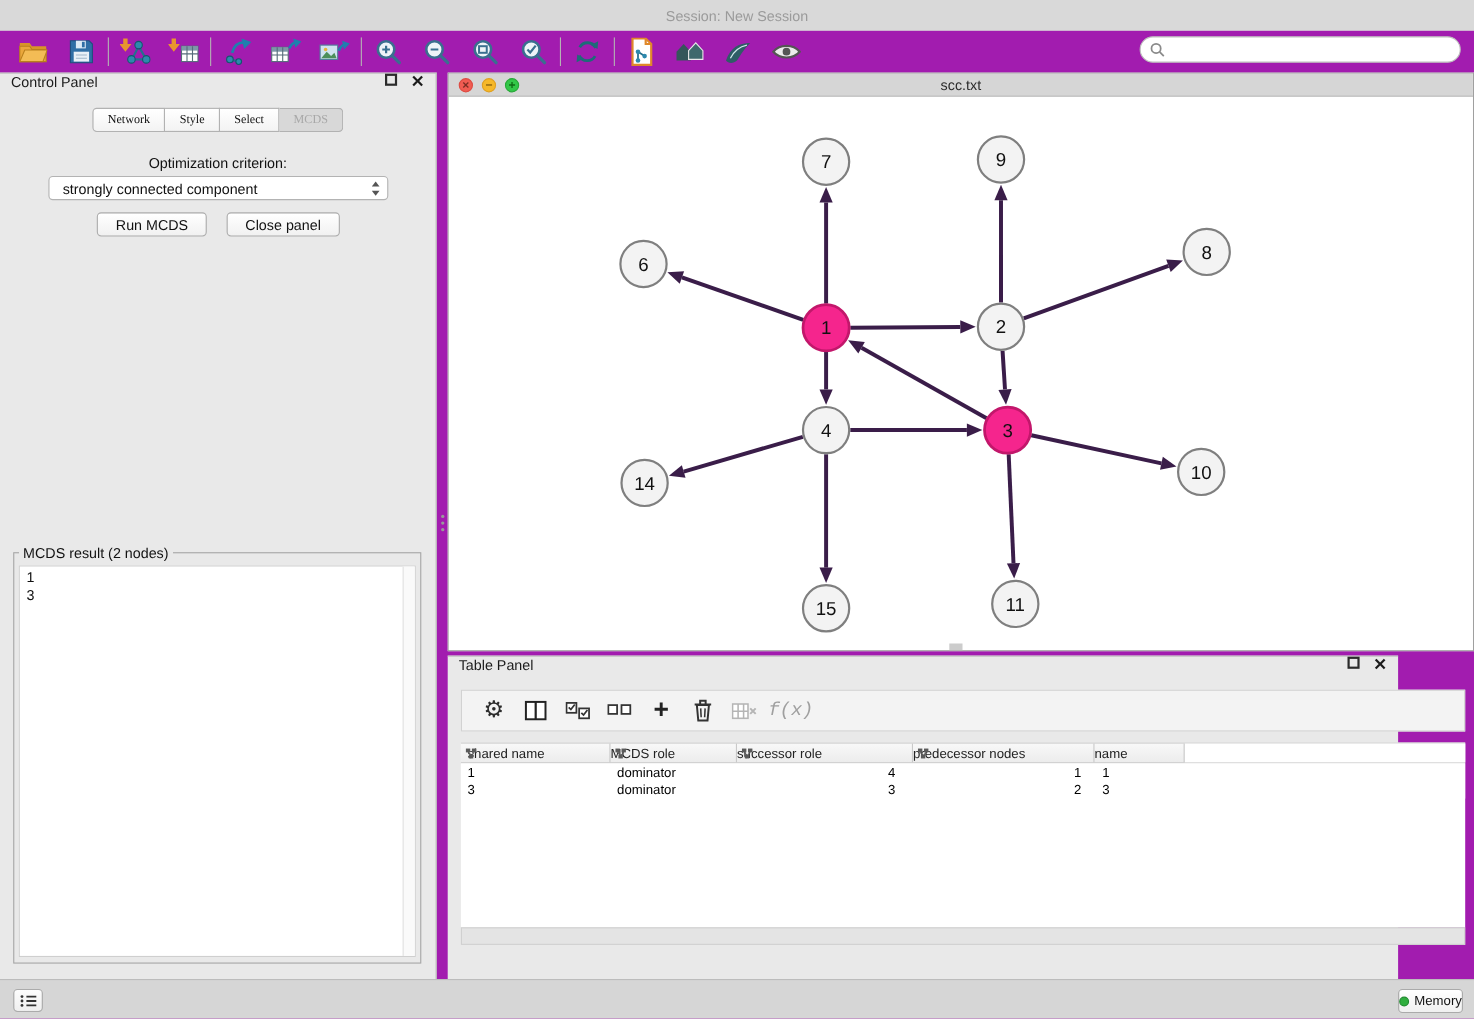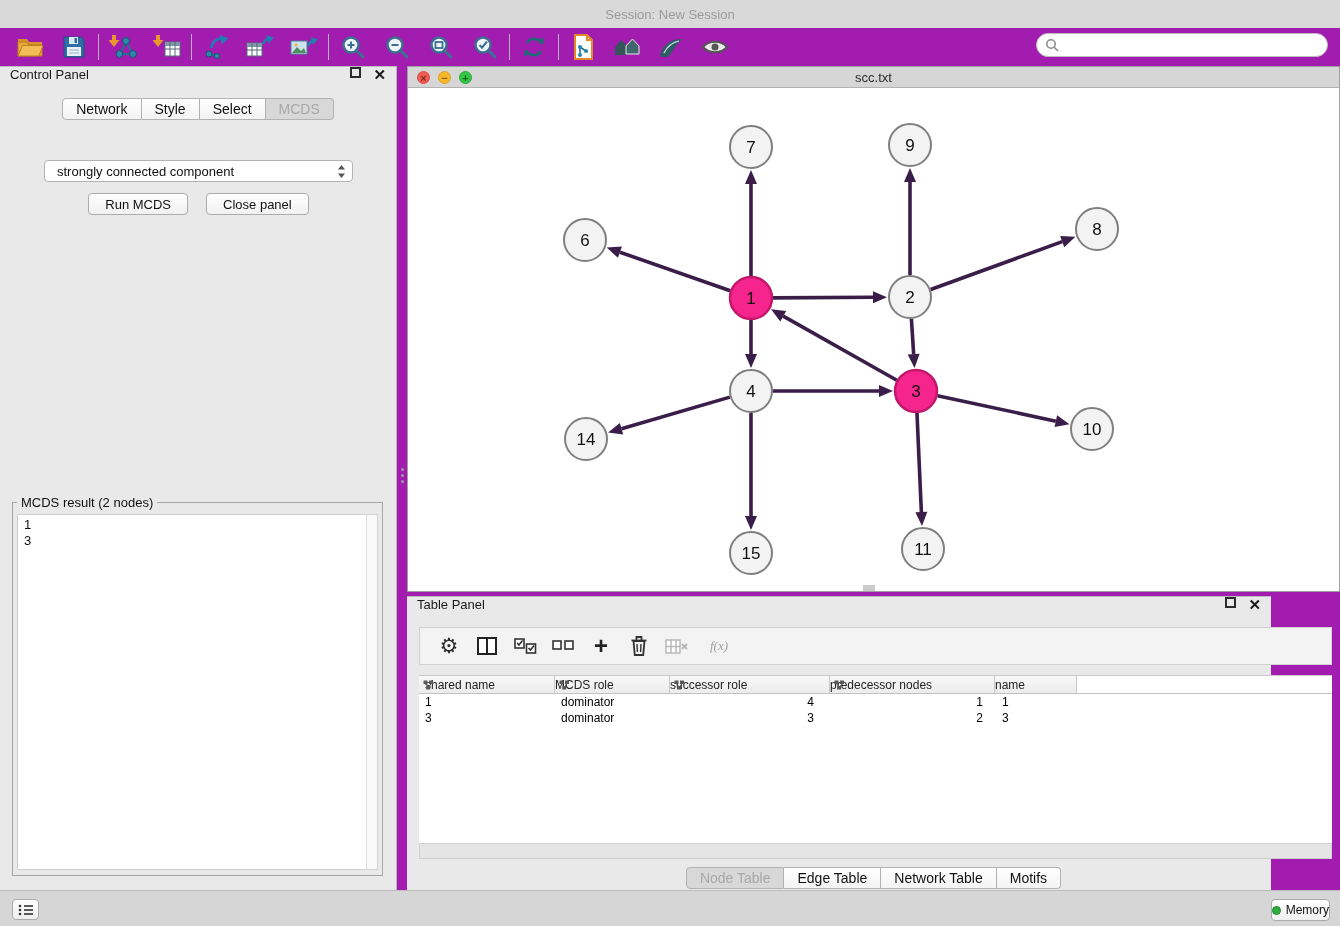--- a/index.html
+++ b/index.html
@@ -19,21 +19,21 @@
   .search-box input { border:none; outline:none; flex:1; height:20px; font-size:13px; background:transparent; font-family:"Liberation Sans",sans-serif; }
 
   
   .control-panel { position:absolute; left:0; top:66px; width:397px; height:824px; background:#e9e9e9; border-top:1px solid #bdbdbd; border-right:1px solid #b7b7b7; }
   .panel-head { height:27px; display:flex; align-items:flex-start; padding:0 10px; }
   .panel-head .ptitle { font-size:13px; color:#1a1a1a; }
   .panel-head .spacer { flex:1; }
   .float-btn { width:11px; height:11px; border:2px solid #2b2b2b; background:transparent; margin-right:12px; cursor:pointer; }
   .close-btn { font-size:15px; font-weight:bold; color:#1a1a1a; background:none; border:none; cursor:pointer; line-height:15px; }
   .seg-tabs { display:flex; justify-content:center; margin-top:4px; }
-  .seg { height:22px; line-height:20px; padding:0 13px; font-size:14px; background:linear-gradient(#ffffff,#f3f3f3); border:1px solid #b2b2b2; border-left:none; color:#111; cursor:pointer; }
+  .seg { height:22px; line-height:20px; padding:0 13px; font-size:11px; background:linear-gradient(#ffffff,#f3f3f3); border:1px solid #b2b2b2; border-left:none; color:#111; cursor:pointer;font-family:Liberation Serif, serif; }
   .seg:first-child { border-left:1px solid #b2b2b2; border-radius:4px 0 0 4px; }
   .seg:last-child { border-radius:0 4px 4px 0; }
   .seg.selected { background:#d8d8d8; color:#a8a8a8; }
   .opt-label { text-align:center; margin-top:21px; font-size:13px; color:#111; }
   .combo { position:absolute; left:44px; top:93px; width:309px; height:22px; background:#fff; border:1px solid #b3b3b3; border-radius:4px; display:flex; align-items:center; padding:0 6px 0 12px; cursor:pointer; }
   .combo .combo-text { flex:1; font-size:13px; color:#111; }
   .btn-row { position:absolute; left:0; top:126px; width:397px; display:flex; justify-content:center; gap:18px; }
   .std-btn { height:22px; padding:0 16px; font-size:13px; color:#111; background:linear-gradient(#ffffff,#f1f1f1); border:1px solid #adadad; border-radius:4px; cursor:pointer; font-family:"Liberation Sans",sans-serif; }
   .result-fieldset { position:absolute; left:12px; top:428px; width:371px; height:381px; border:1px solid #a6a6a6; }
   .result-fieldset legend { font-size:13px; color:#111; padding:0 4px; margin-left:4px; }
@@ -57,21 +57,21 @@
   .light.green { background:#33c748; border:1px solid #27a838; color:rgba(0,70,0,0.7); }
   .net-canvas { position:absolute; left:0; top:21px; width:931px; height:503px; background:#fff; }
   .resize-handle { position:absolute; left:455px; bottom:0px; width:12px; height:6px; background:#cccccc; }
 
   
   .table-panel { position:absolute; left:407px; top:596px; width:864px; height:294px; background:#e9e9e9; border-top:1px solid #bdbdbd; }
   .tp-toolbar { position:absolute; left:12px; top:30px; width:913px; height:38px; background:#f3f3f3; border:1px solid #d2d2d2; display:flex; align-items:center; padding-left:10px; gap:0; }
   .tp-btn { width:38px; height:30px; display:flex; align-items:center; justify-content:center; background:none; border:none; cursor:pointer; }
   .glyph-gear { font-size:21px; color:#2d2d2d; line-height:22px; }
   .glyph-plus { font-size:24px; font-weight:bold; color:#222; line-height:22px; }
-  .fx-label { font-family:Liberation Serif, serif; font-style:italic; font-size:13px; color:#9f9f9f; }
+  .fx-label { font-family:Liberation Mono, monospace; font-style:italic; font-size:17px; color:#9f9f9f; }
   .tp-table { position:absolute; left:12px; top:78px; width:913px; height:168px; background:#fff; }
   .t-header { display:flex; height:19px; border-top:1px solid #c9c9c9; border-bottom:1px solid #c2c2c2; background:linear-gradient(#f8f8f8,#ececec); }
   .th { position:relative; display:flex; align-items:center; justify-content:flex-start; font-size:12px; color:#222; border-right:1px solid #c9c9c9; }
   .th .hicon { position:absolute; left:4px; top:4px; }
   .t-row { display:flex; height:16px; background:#fff; }
   .td { font-size:12px; color:#000; line-height:16px; white-space:nowrap; overflow:hidden; }
   .c0 { width:136px; padding-left:6px; }
   .c1 { width:115px; padding-left:6px; }
   .c2 { width:160px; text-align:right; padding-right:16px; }
   .c3 { width:165px; text-align:right; padding-right:12px; }
@@ -249,20 +249,21 @@
       <span class="spacer"></span>
       <button class="float-btn"></button>
       <button class="close-btn">✕</button>
     </div>
     <div class="seg-tabs">
       <div class="seg">Network</div>
       <div class="seg">Style</div>
       <div class="seg">Select</div>
       <div class="seg selected">MCDS</div>
     </div>
+    <div class="opt-label">Optimization criterion:</div>
     <div class="combo">
       <span class="combo-text">strongly connected component</span>
       <svg width="9" height="15" viewBox="0 0 9 15">
         <path d="M4.5 1 L8 5.5 H1 z" fill="#555"></path>
         <path d="M4.5 14 L1 9.5 h7 z" fill="#555"></path>
       </svg>
     </div>
     <div class="btn-row">
       <button class="std-btn">Run MCDS</button>
       <button class="std-btn">Close panel</button>
@@ -463,26 +464,20 @@
       <div class="t-row">
         <div class="td c0">3</div>
         <div class="td c1">dominator</div>
         <div class="td c2">3</div>
         <div class="td c3">2</div>
         <div class="td c4">3</div>
       </div>
     </div>
     <div class="hscroll"></div>
 
-    <div class="tp-tabs">
-      <div class="seg selected">Node Table</div>
-      <div class="seg">Edge Table</div>
-      <div class="seg">Network Table</div>
-      <div class="seg">Motifs</div>
-    </div>
   </div>
 
   <div class="statusbar">
     <button class="status-left-btn">
       <svg width="16" height="12" viewBox="0 0 16 12">
         <circle cx="2" cy="2" r="1.3" fill="#333"></circle>
           <line x1="6" y1="2" x2="15" y2="2" stroke="#333" stroke-width="1.6"></line>
         <circle cx="2" cy="6" r="1.3" fill="#333"></circle>
           <line x1="6" y1="6" x2="15" y2="6" stroke="#333" stroke-width="1.6"></line>
         <circle cx="2" cy="10" r="1.3" fill="#333"></circle>

